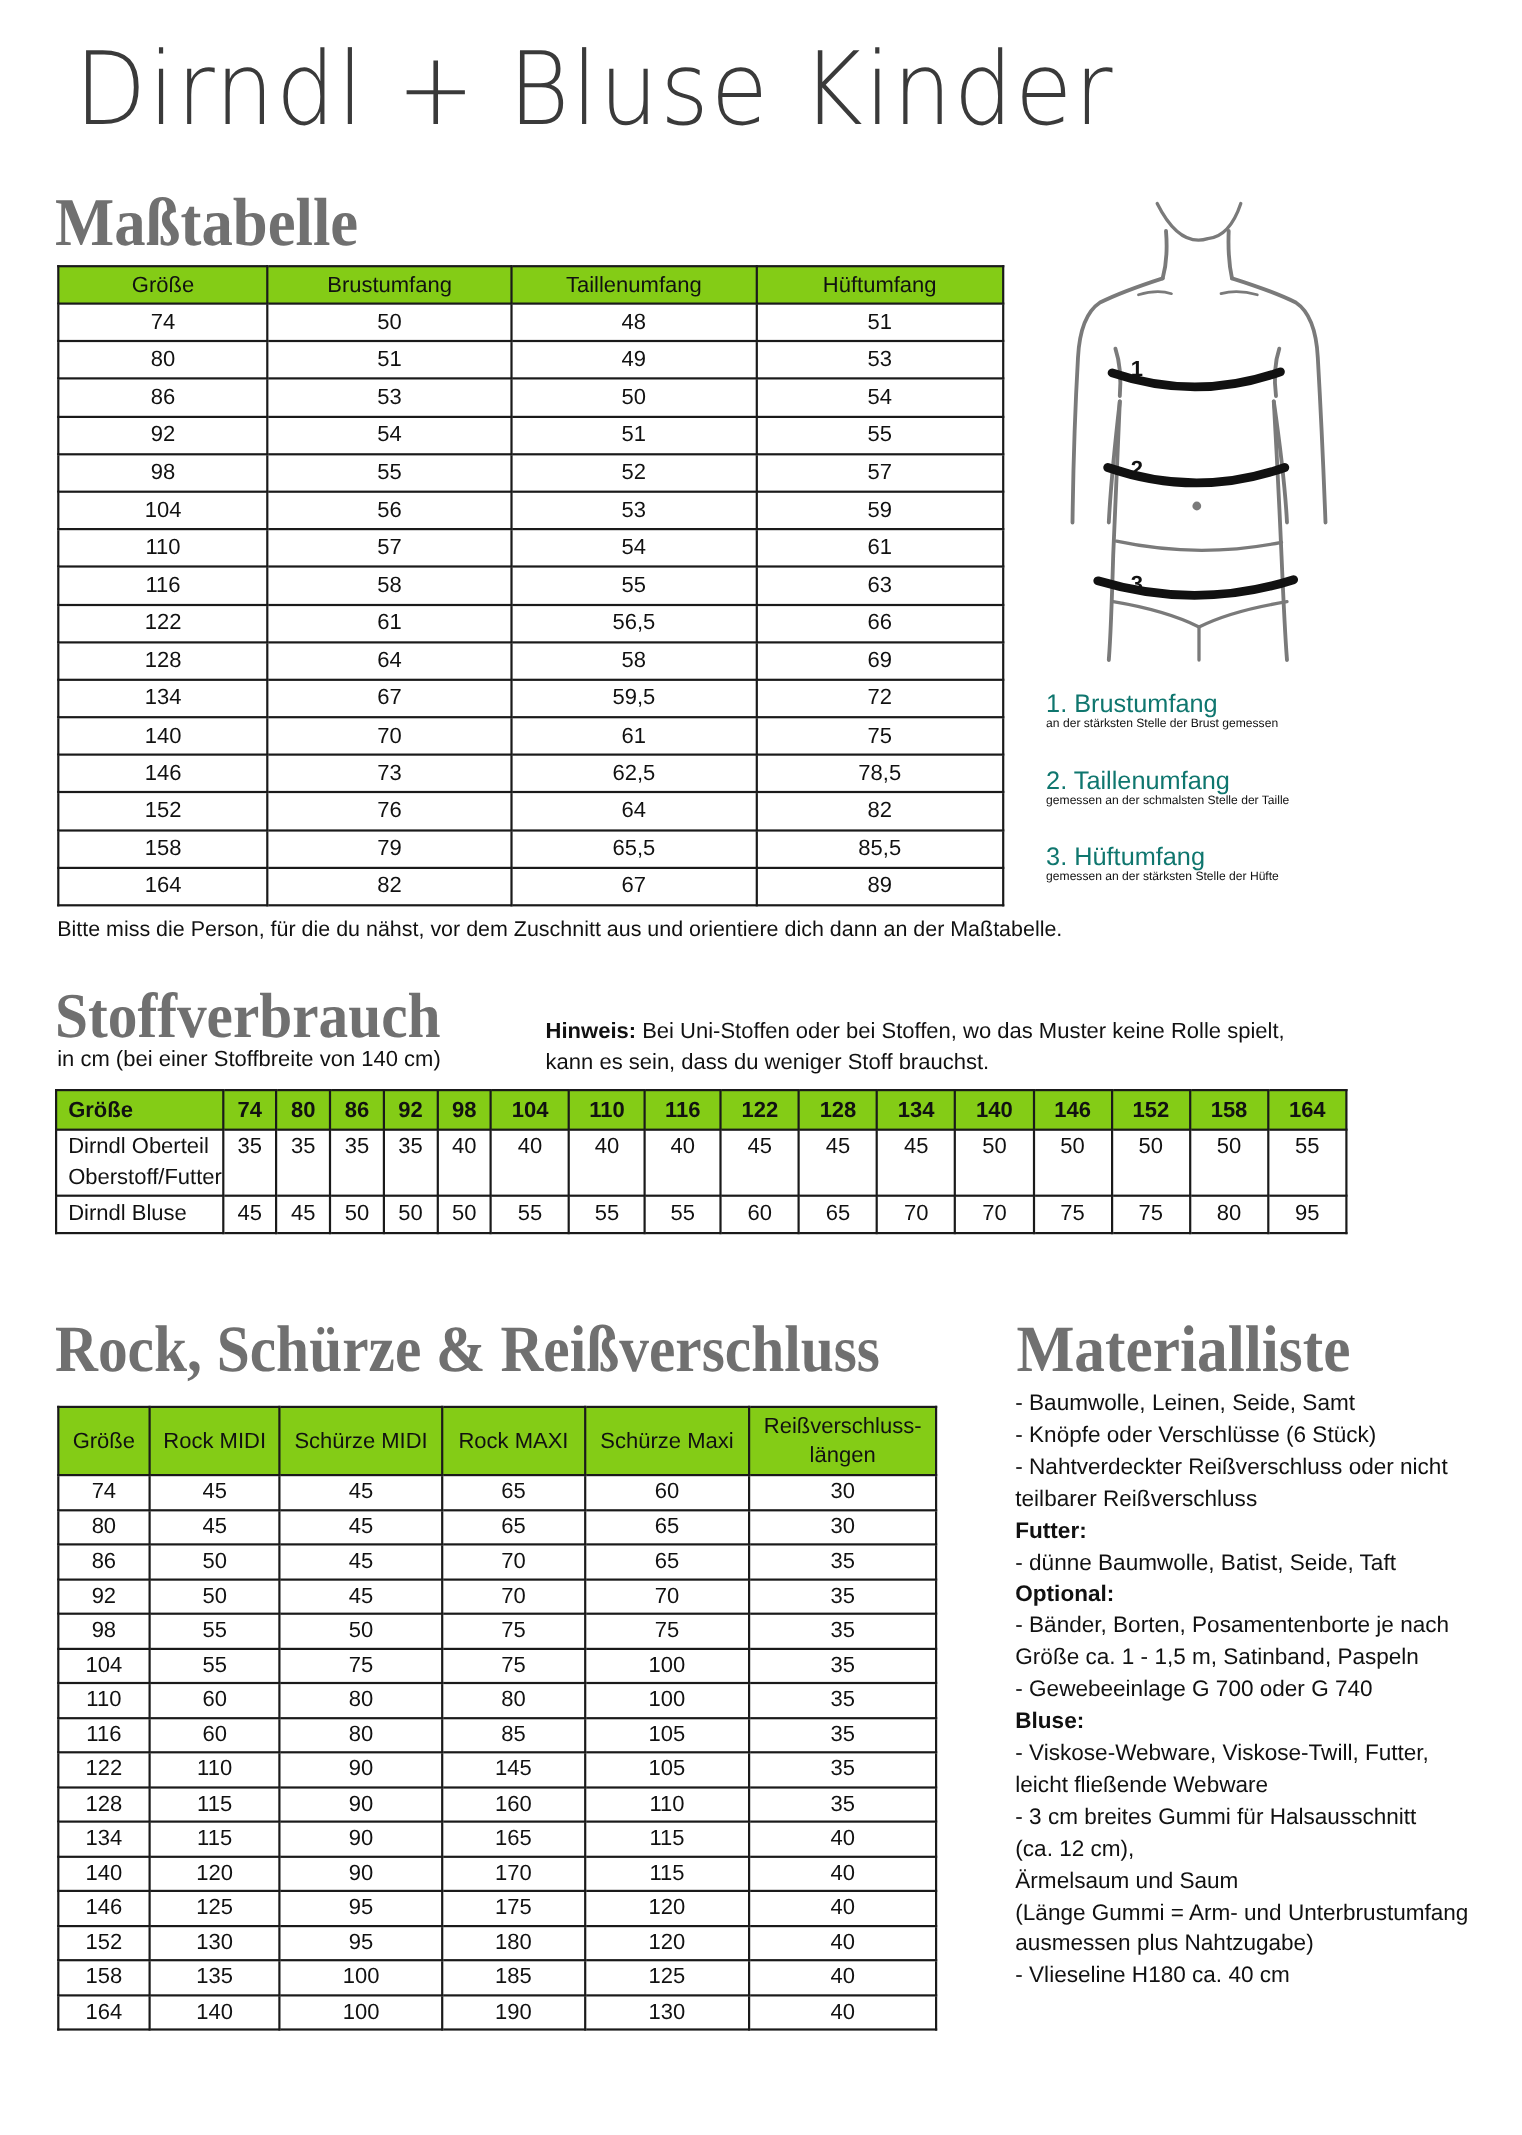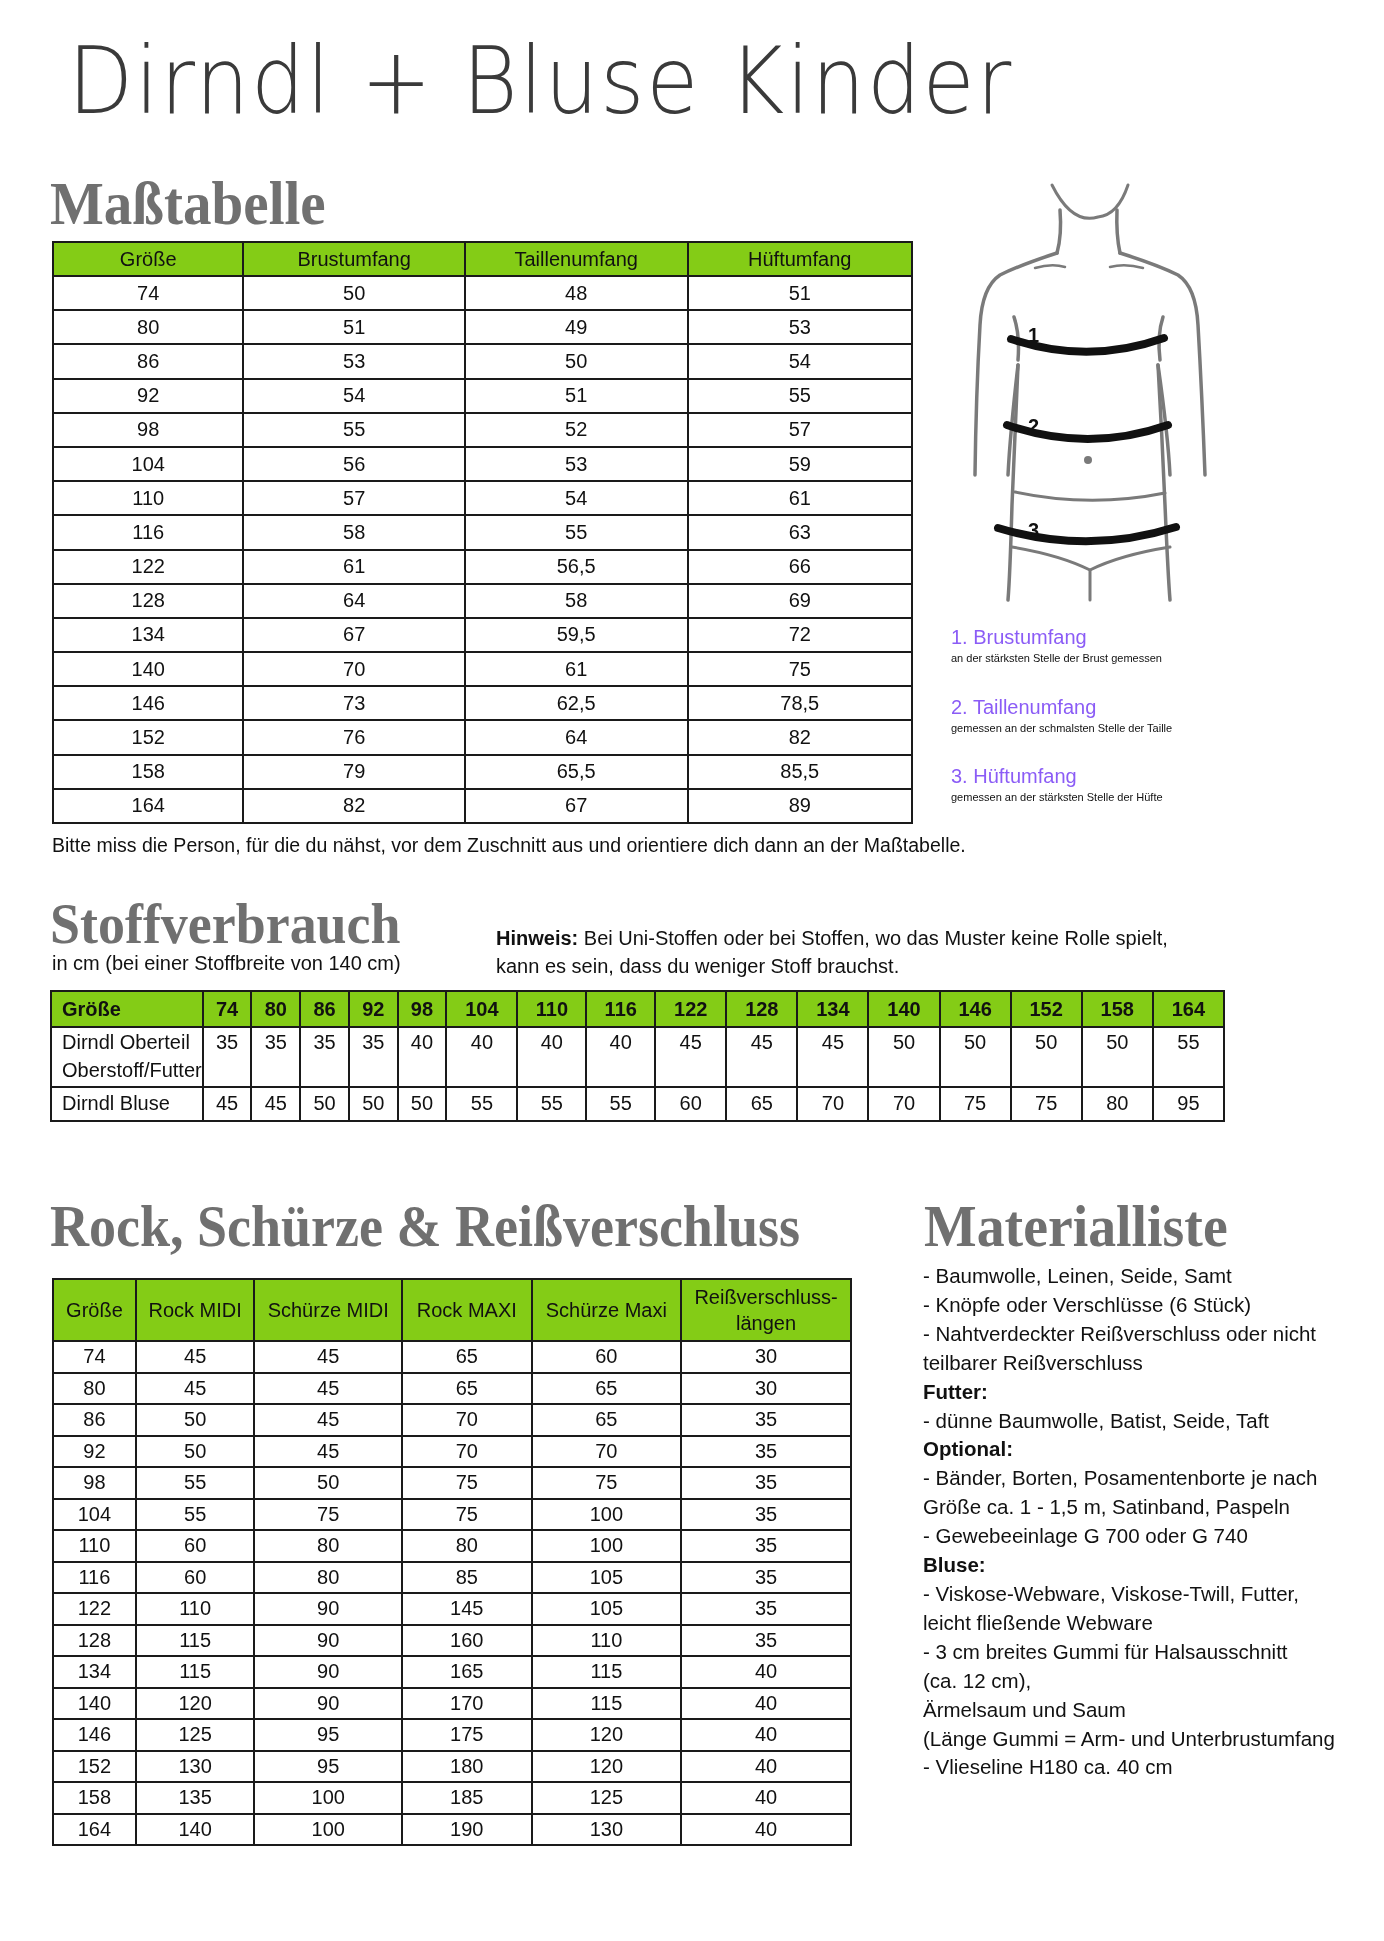--- a/index.html
+++ b/index.html
@@ -17,21 +17,21 @@
   th { background:#84cc16; }
 
   #mass-table { left:52px; top:241px; width:861px; font-size:20px; }
   #mass-table th { height:32px; }
   #mass-table td { height:32.2px; }
   #mass-table col.c1 { width:191px; } #mass-table col.c2 { width:222px; }
   #mass-table col.c3 { width:223px; } #mass-table col.c4 { width:225px; }
 
   .note { left:52px; top:834px; font-size:19.5px; color:#111; }
 
-  .legend-main { font-size:20px; color:#8b5cf6; left:951px; }
+  .legend-main { font-size:23px; color:#0f766e; left:951px; }
   .legend-sub { font-size:11px; color:#111; left:951px; }
 
   .stoff-sub { left:52px; top:952px; font-size:20px; }
   .hinweis { left:496px; top:924px; font-size:20px; line-height:28px; width:700px; }
   .hinweis b { font-weight:bold; }
 
   #stoff-table { left:50px; top:990px; width:1175px; font-size:20px; }
   #stoff-table th { height:34px; font-weight:bold; }
   #stoff-table th.first, #stoff-table td.first { text-align:left; padding-left:10px; }
   #stoff-table td { vertical-align:top; padding-top:0; }
@@ -455,14 +455,15 @@
     <div>- Bänder, Borten, Posamentenborte je nach</div>
     <div>Größe ca. 1 - 1,5 m, Satinband, Paspeln</div>
     <div>- Gewebeeinlage G 700 oder G 740</div>
     <div class="bold">Bluse:</div>
     <div>- Viskose-Webware, Viskose-Twill, Futter,</div>
     <div>leicht fließende Webware</div>
     <div>- 3 cm breites Gummi für Halsausschnitt</div>
     <div>(ca. 12 cm),</div>
     <div>Ärmelsaum und Saum</div>
     <div>(Länge Gummi = Arm- und Unterbrustumfang</div>
+    <div>ausmessen plus Nahtzugabe)</div>
     <div>- Vlieseline H180 ca. 40 cm</div>
   </div>
 
 </body></html>

